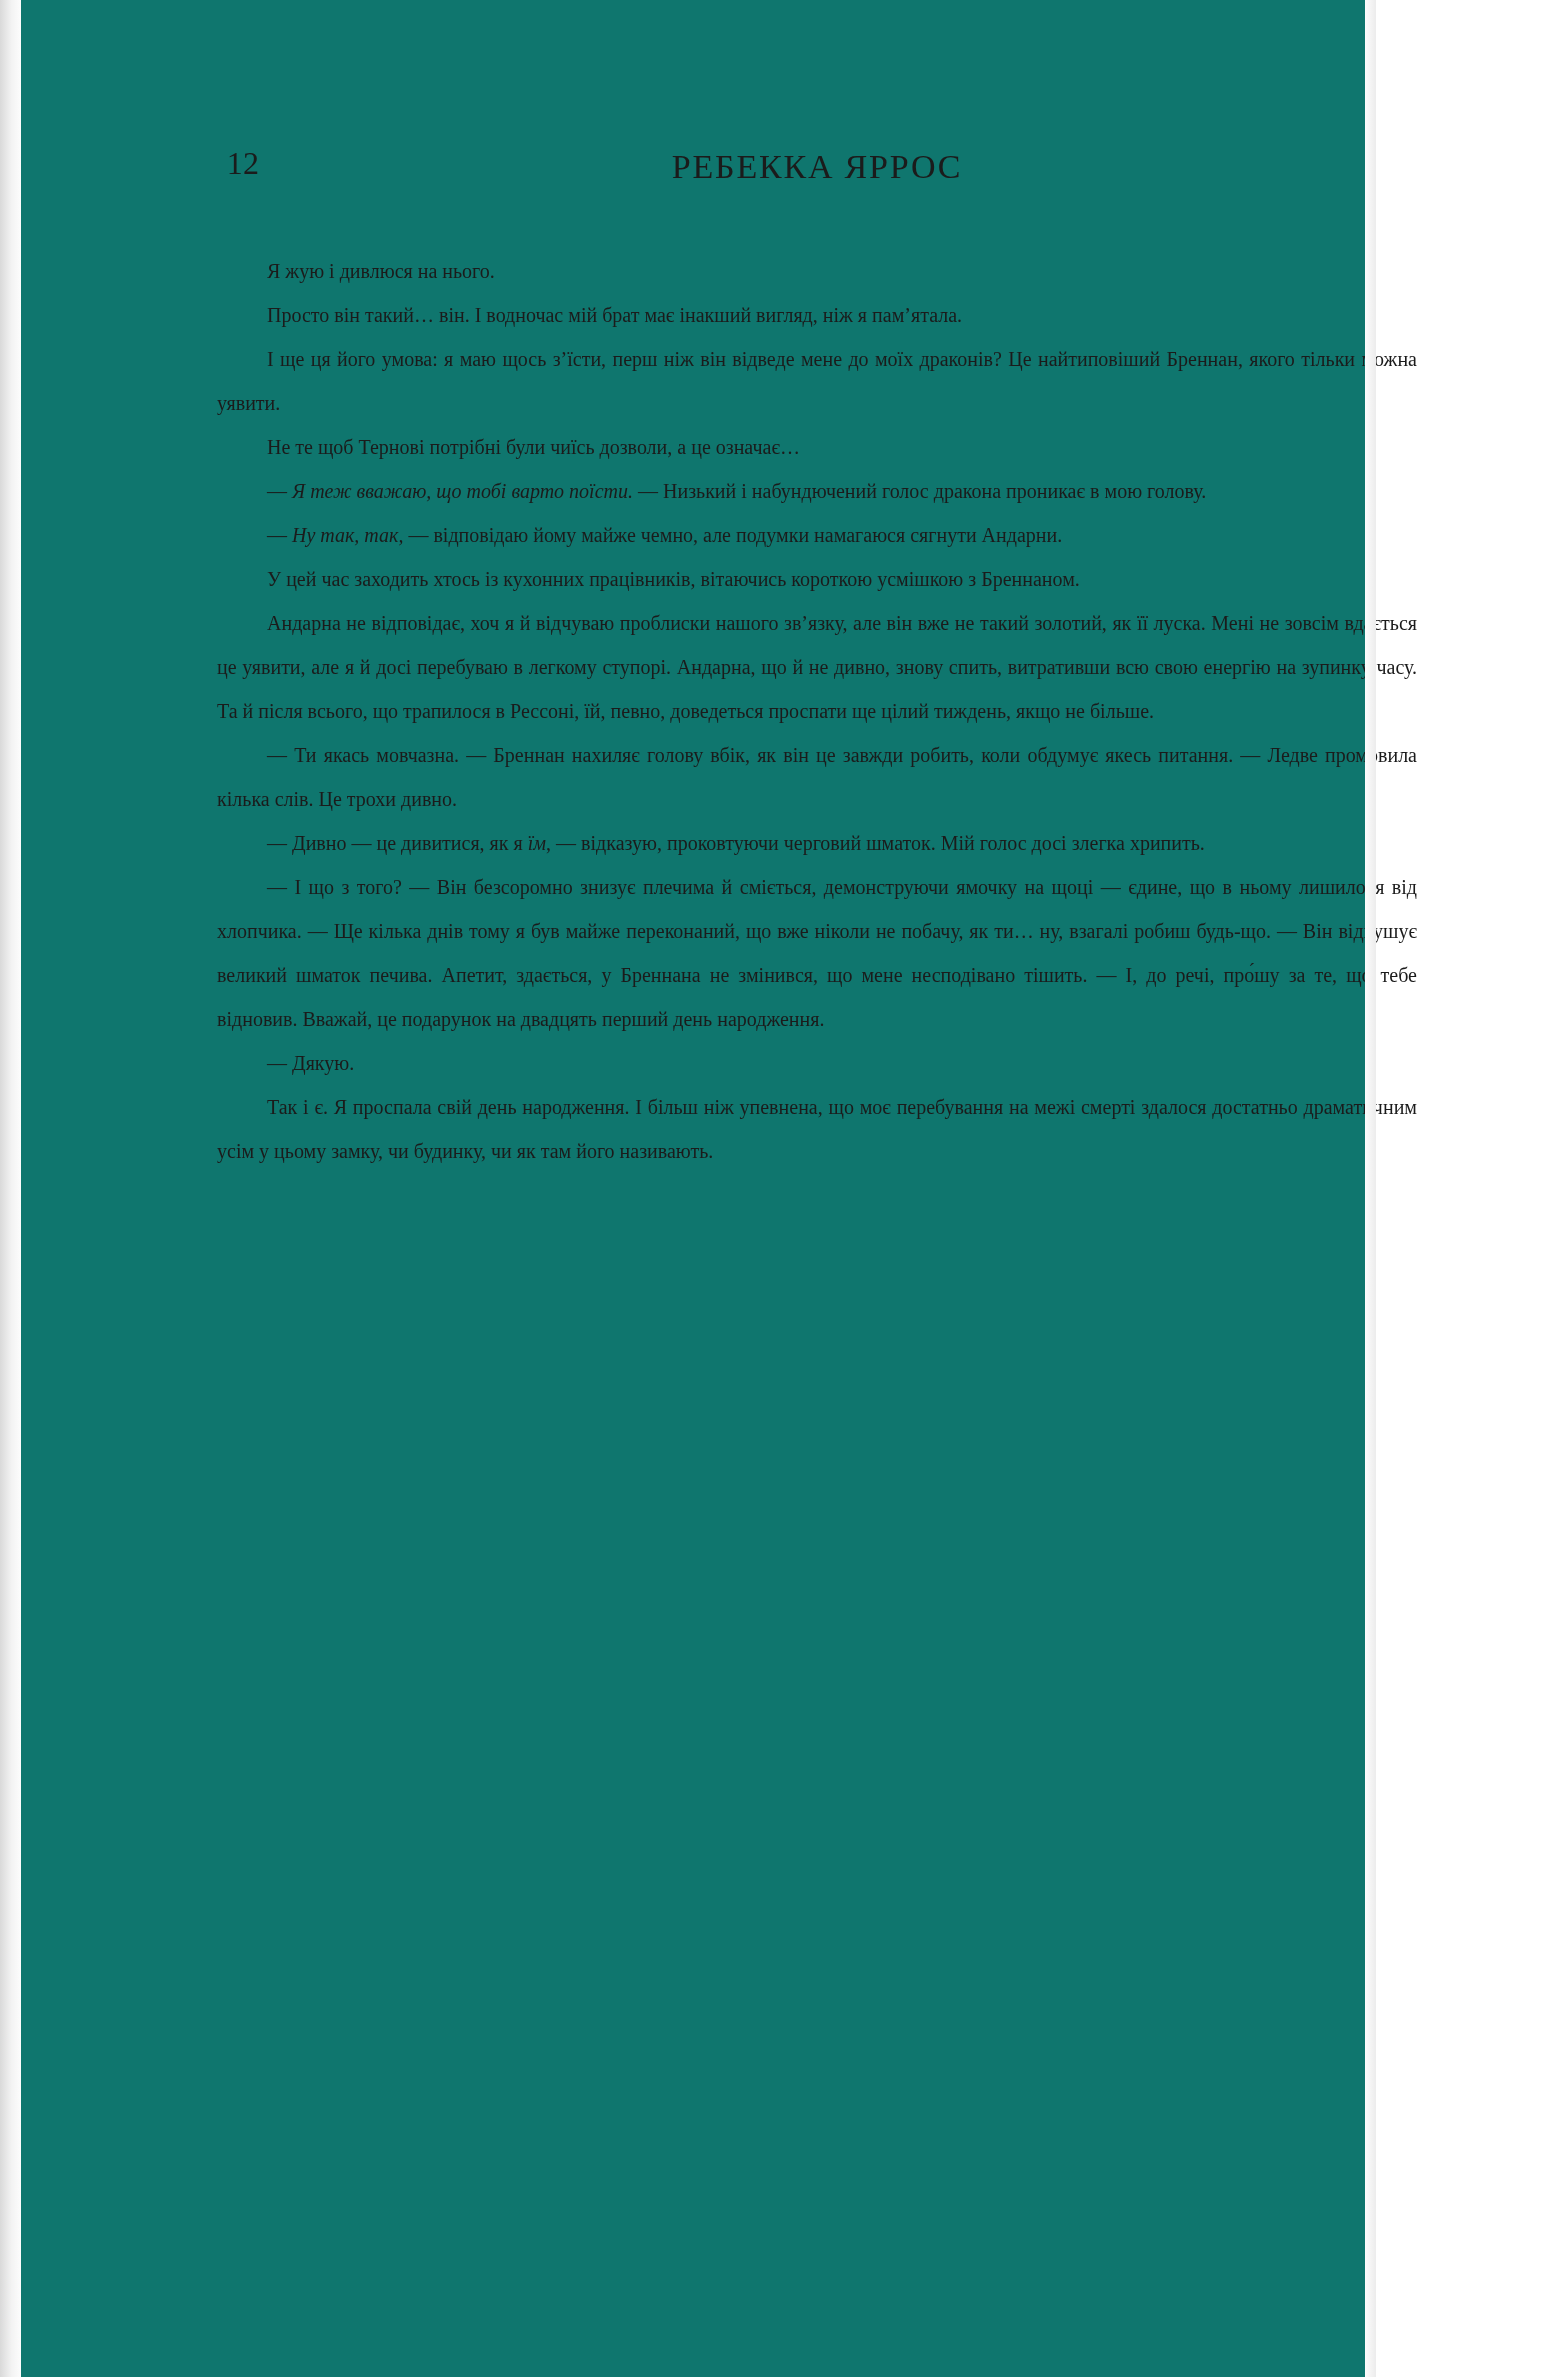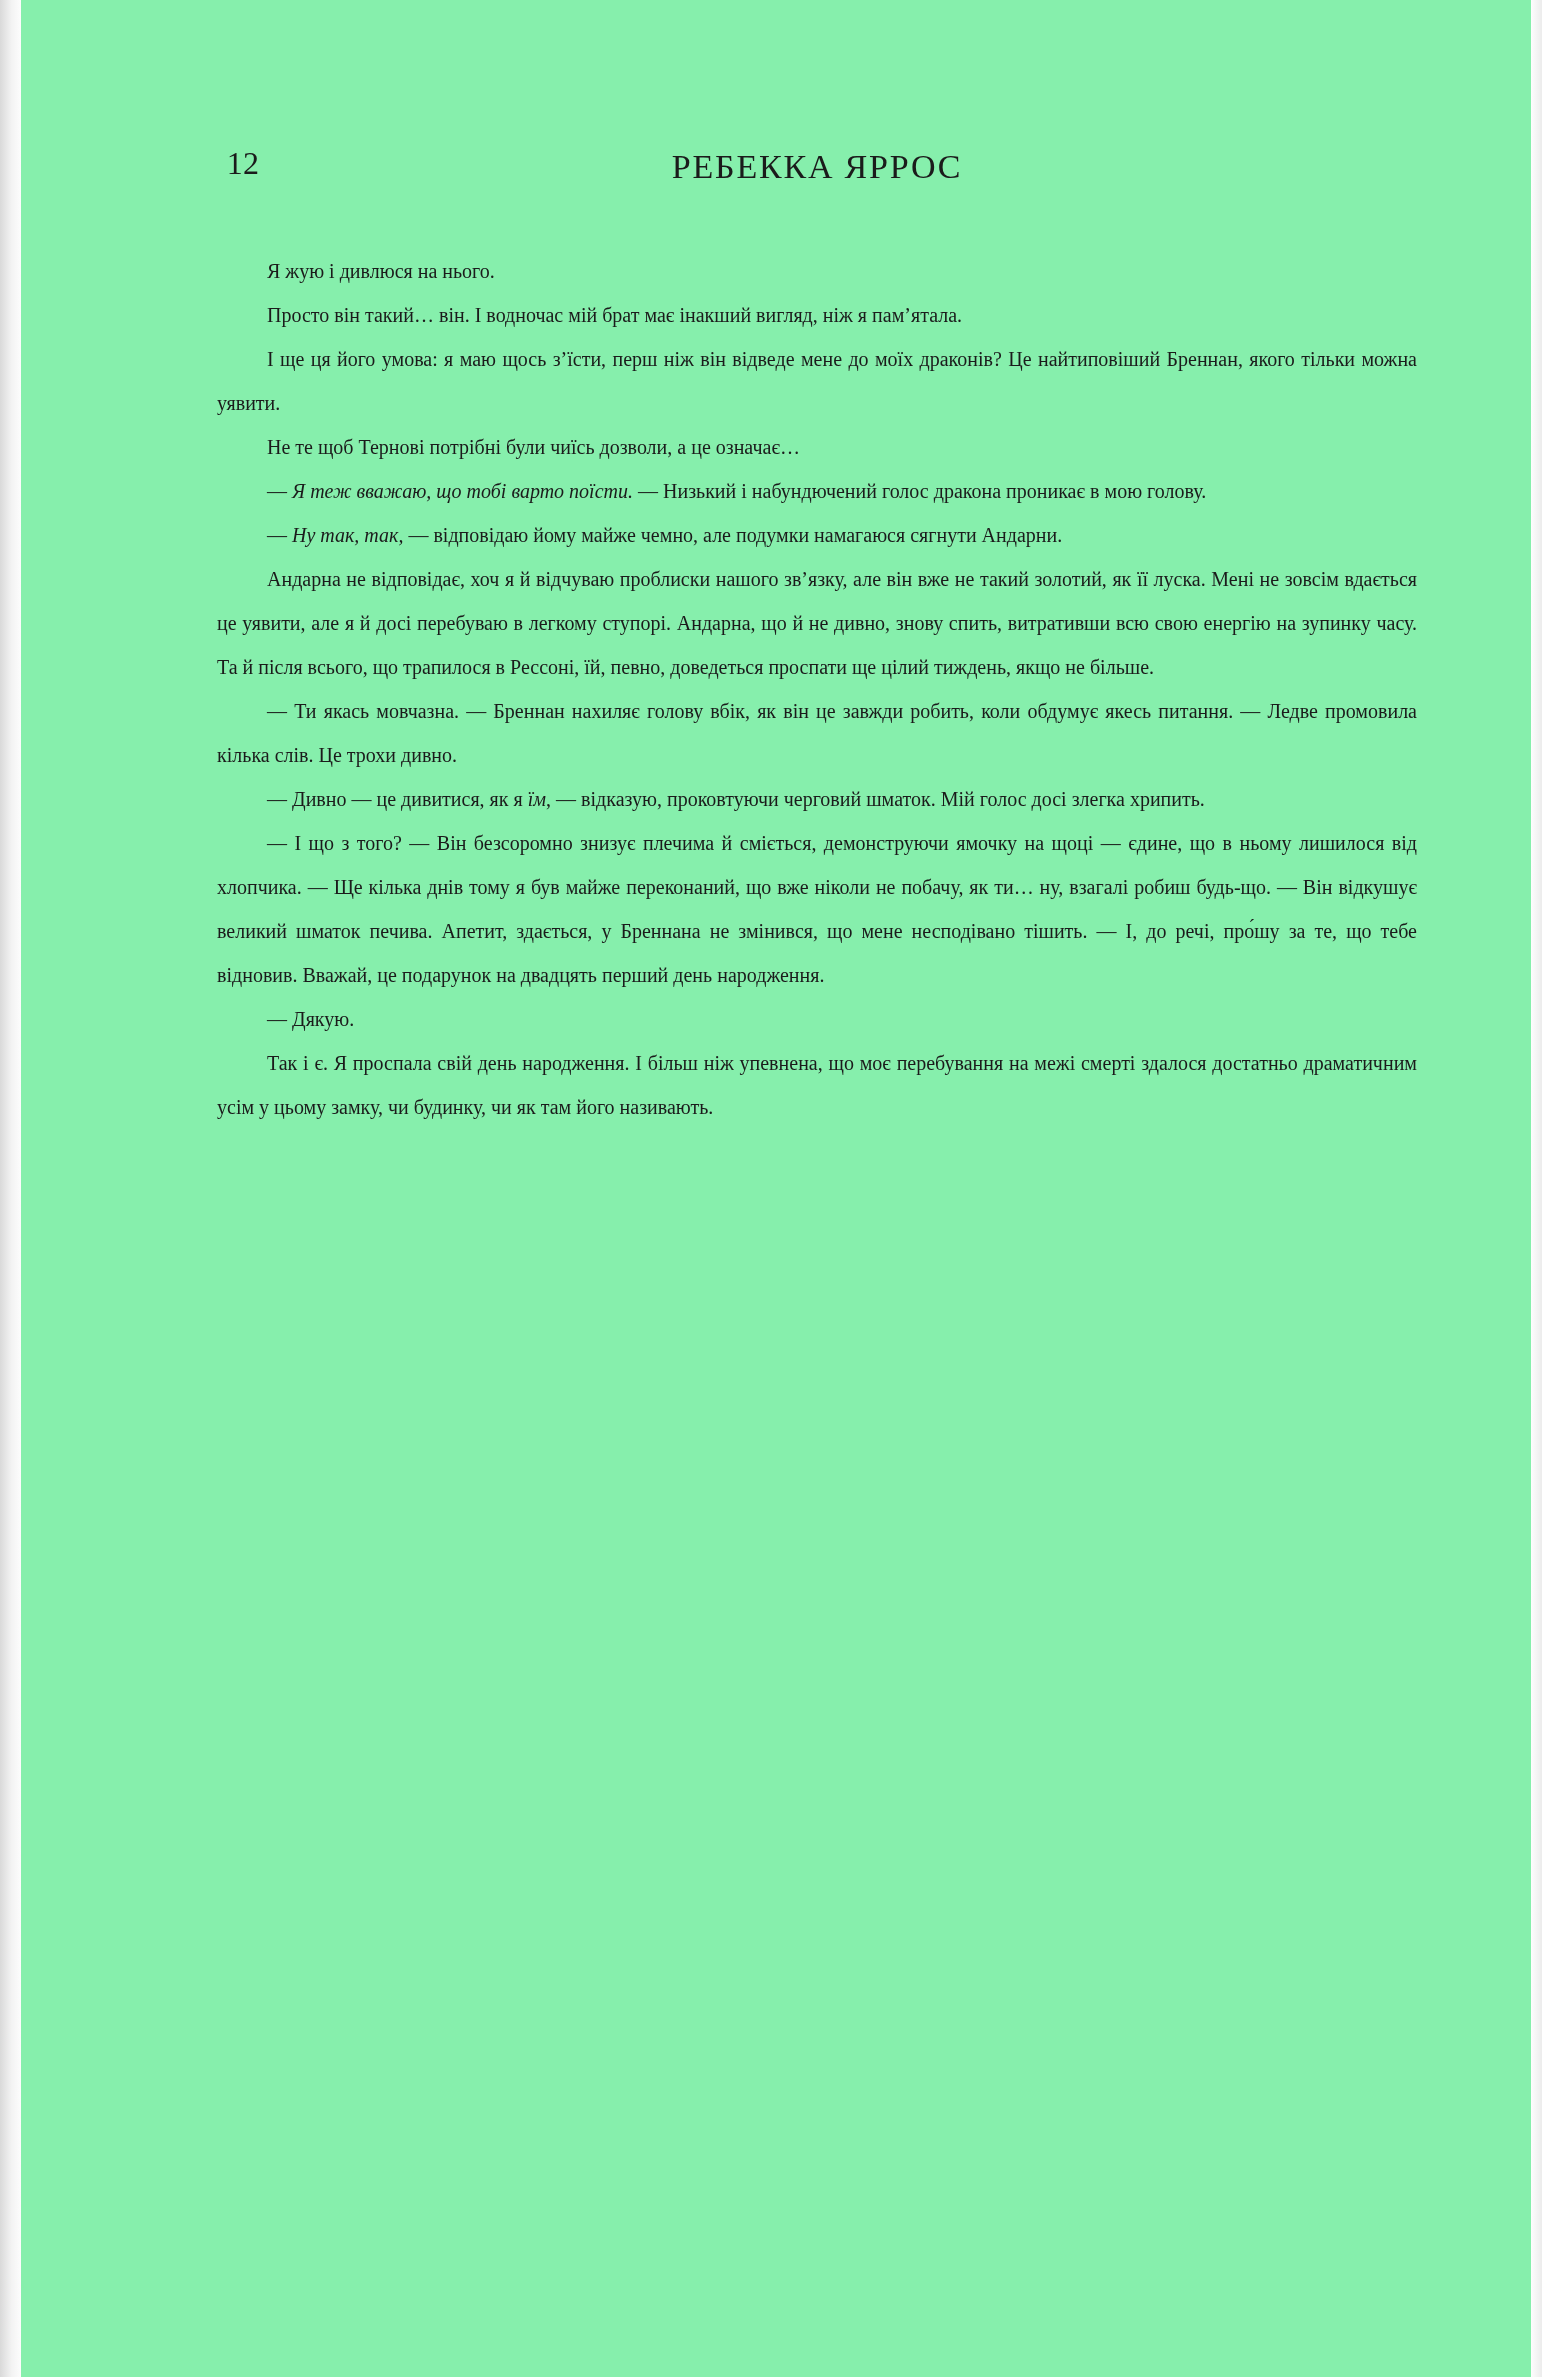--- a/index.html
+++ b/index.html
@@ -9,23 +9,23 @@
   }
   body {
     width: 1546px;
     height: 2377px;
     font-family: "Liberation Serif", serif;
     color: #1b1b1b;
     overflow: hidden;
   }
   .page {
     position: relative;
-    width: 1542px;
+    width: 1376px;
     height: 2377px;
-    background: #86efac;
+    background: #0f766e;
     box-sizing: border-box;
   }
   
   .page::before {
     content: "";
     position: absolute;
     top: 0; left: 0;
     width: 21px; height: 100%;
     background: linear-gradient(to right, #d9d9d9 0%, #f3f3f3 55%, #fdfdfd 100%);
     pointer-events: none;
@@ -101,20 +101,21 @@
       <p>Не те щоб Терновi потрібні були чиїсь дозволи, а це означає…</p>
 
       <p>
         <span>—&nbsp;</span><i>Я теж вважаю, що тобі варто поїсти.</i><span> — Низький і набундючений голос дракона проникає в мою голову.</span>
       </p>
 
       <p>
         <span>—&nbsp;</span><i>Ну так, так,</i><span> — відповідаю йому майже чемно, але подумки намагаюся сягнути Андарни.</span>
       </p>
 
+      <p>У цей час заходить хтось із кухонних працівників, вітаючись короткою усмішкою з Бреннаном.</p>
       <p>Андарна не відповідає, хоч я й відчуваю проблиски нашого зв’язку, але він вже не такий золотий, як її луска. Мені не зовсім вдається це уявити, але я й досі перебуваю в легкому ступорі. Андарна, що й не дивно, знову спить, витративши всю свою енергію на зупинку часу. Та й після всього, що трапилося в Рессоні, їй, певно, доведеться проспати ще цілий тиждень, якщо не більше.</p>
       <p>— Ти якась мовчазна. — Бреннан нахиляє голову вбік, як він це завжди робить, коли обдумує якесь питання. — Ледве промовила кілька слів. Це трохи дивно.</p>
 
       <p>
         <span>— Дивно — це дивитися, як я </span><i>їм</i><span>, — відказую, проковтуючи черговий шматок. Мій голос досі злегка хрипить.</span>
       </p>
 
       <p>— І що з того? — Він безсоромно знизує плечима й сміється, демонструючи ямочку на щоці — єдине, що в ньому лишилося від хлопчика. — Ще кілька днів тому я був майже переконаний, що вже ніколи не побачу, як ти… ну, взагалі робиш будь-що. — Він відкушує великий шматок печива. Апетит, здається, у Бреннана не змінився, що мене несподівано тішить. — І, до речі, про́шу за те, що тебе відновив. Вважай, це подарунок на двадцять перший день народження.</p>
       <p>— Дякую.</p>
       <p>Так і є. Я проспала свій день народження. І більш ніж упевнена, що моє перебування на межі смерті здалося достатньо драматичним усім у цьому замку, чи будинку, чи як там його називають.</p>

